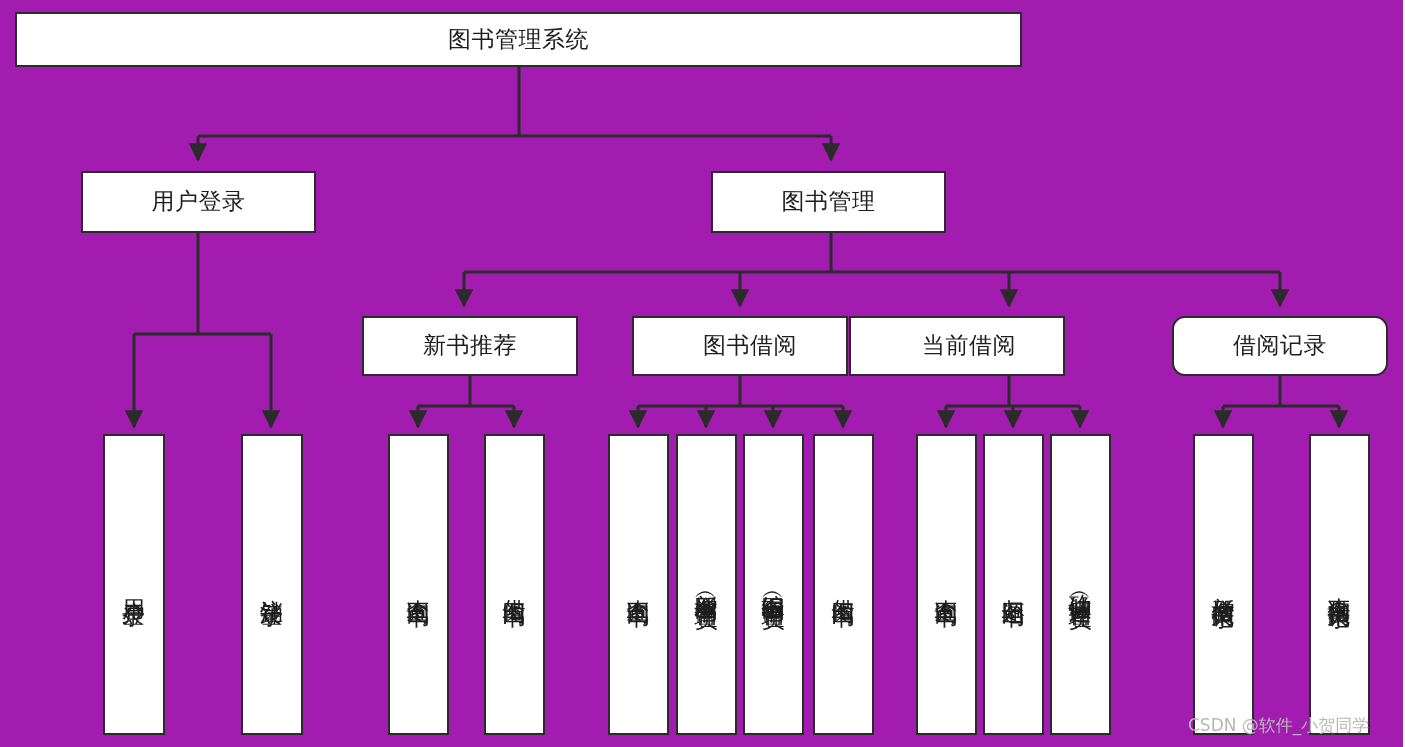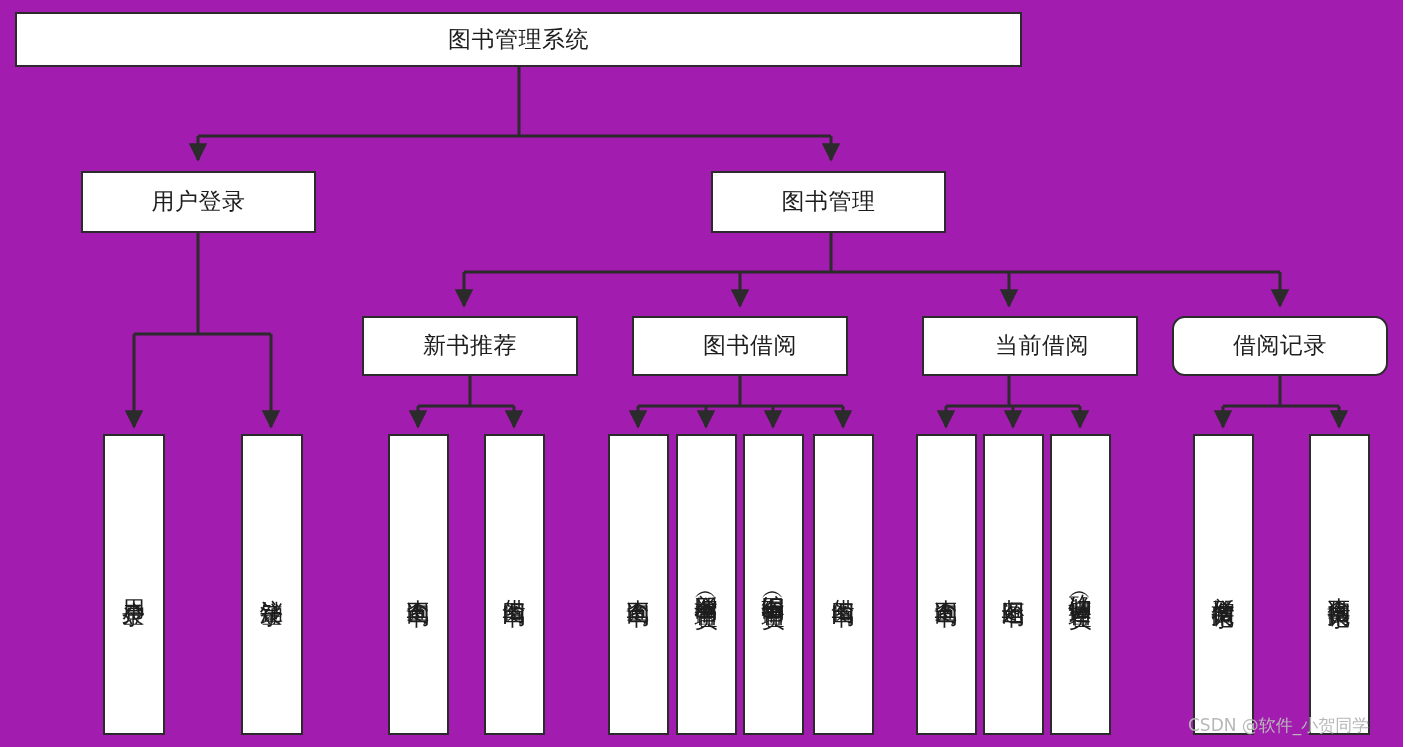--- a/index.html
+++ b/index.html
@@ -142,21 +142,21 @@
   <div class="node horiz" style="left:362px; top:316px; width:216px; height:60px;">
     <span class="label">新书推荐</span>
   </div>
 
   <div class="node horiz" style="left:711px; top:171px; width:235px; height:62px;">
     <span class="label">图书管理</span>
   </div>
   <div class="node horiz" style="left:632px; top:316px; width:216px; height:60px;padding-left:20px;">
     <span class="label">图书借阅</span>
   </div>
-  <div class="node horiz" style="left:922px; top:316px; width:216px; height:60px;padding-left:24px;">
+  <div class="node horiz" style="left:849px; top:316px; width:216px; height:60px;padding-left:24px;">
     <span class="label">当前借阅</span>
   </div>
   <div class="node horiz" style="left:1172px; top:316px; width:216px; height:60px;border-radius:13px;">
     <span class="label">借阅记录</span>
   </div>
 
   <div class="node vert" style="left:103px; top:434px; width:62px; height:301px;">
     <span class="label">用户登录</span>
   </div>
   <div class="node vert" style="left:241px; top:434px; width:62px; height:301px;">

